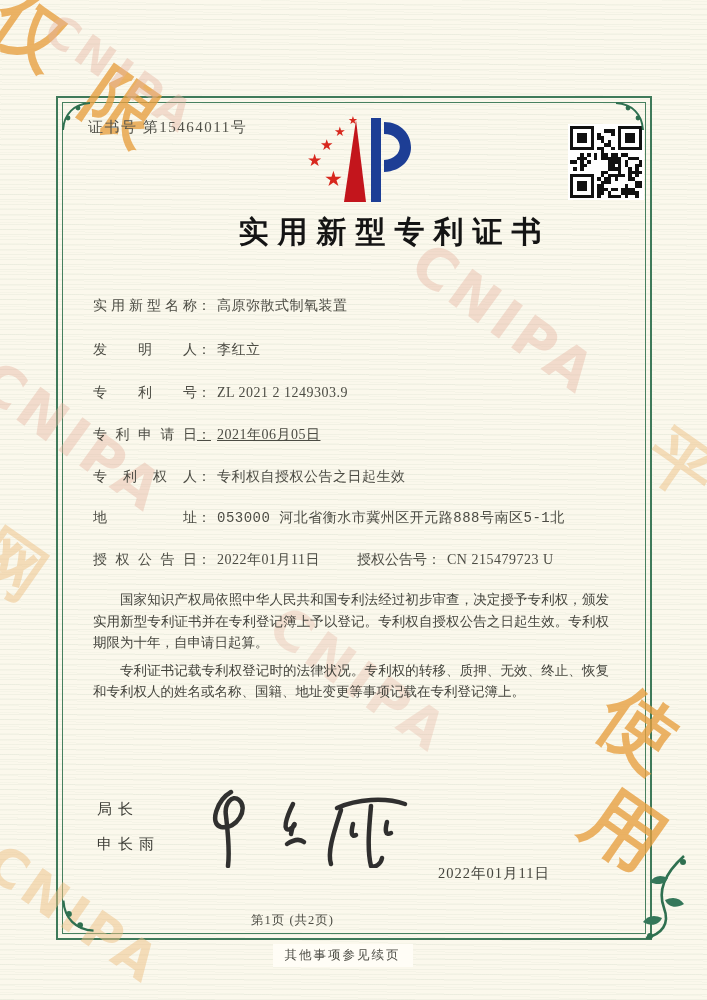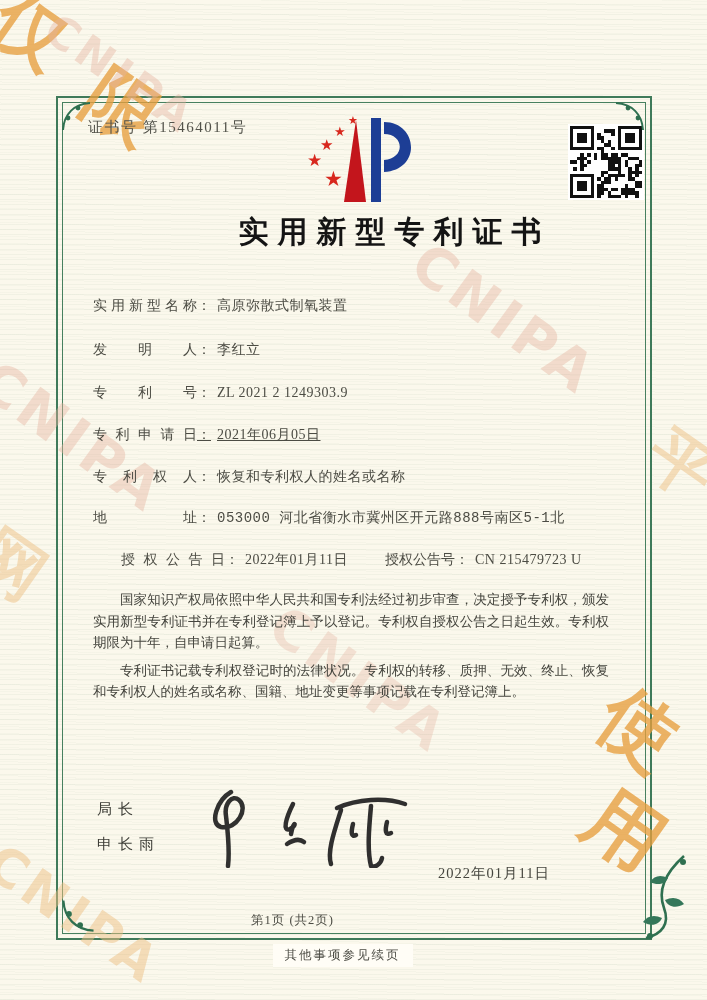--- a/index.html
+++ b/index.html
@@ -349,26 +349,26 @@
     <div class="frow" style="top:341px;">
       <span class="flabel">发　明　人</span><span class="fcolon">：</span><span class="fval">李红立</span>
     </div>
     <div class="frow" style="top:384px;">
       <span class="flabel">专　利　号</span><span class="fcolon">：</span><span class="fval">ZL 2021 2 1249303.9</span>
     </div>
     <div class="frow" style="top:426px;text-decoration:underline;">
       <span class="flabel">专利申请日</span><span class="fcolon">：</span><span class="fval">2021年06月05日</span>
     </div>
     <div class="frow" style="top:468px;">
-      <span class="flabel">专 利 权 人</span><span class="fcolon">：</span><span class="fval">恢复和专利权人的姓名或名称</span>
+      <span class="flabel">专 利 权 人</span><span class="fcolon">：</span><span class="fval">专利权自授权公告之日起生效</span>
     </div>
     <div class="frow" style="top:509px;font-family:Liberation Mono, monospace;">
       <span class="flabel">地　　　址</span><span class="fcolon">：</span><span class="fval">053000 河北省衡水市冀州区开元路888号南区5-1北</span>
     </div>
-    <div class="frow" style="top:551px;margin-left:28px;">
+    <div class="frow" style="top:551px;">
       <span class="flabel">授权公告日</span><span class="fcolon">：</span><span class="fval">2022年01月11日</span>
       <span class="fpair2">
         <span>授权公告号</span><span class="fcolon">：</span><span class="fval">CN 215479723 U</span>
       </span>
     </div>
 
     <div class="paras">
       <p>国家知识产权局依照中华人民共和国专利法经过初步审查，决定授予专利权，颁发实用新型专利证书并在专利登记簿上予以登记。专利权自授权公告之日起生效。专利权期限为十年，自申请日起算。</p>
       <p>专利证书记载专利权登记时的法律状况。专利权的转移、质押、无效、终止、恢复和专利权人的姓名或名称、国籍、地址变更等事项记载在专利登记簿上。</p>
     </div>

